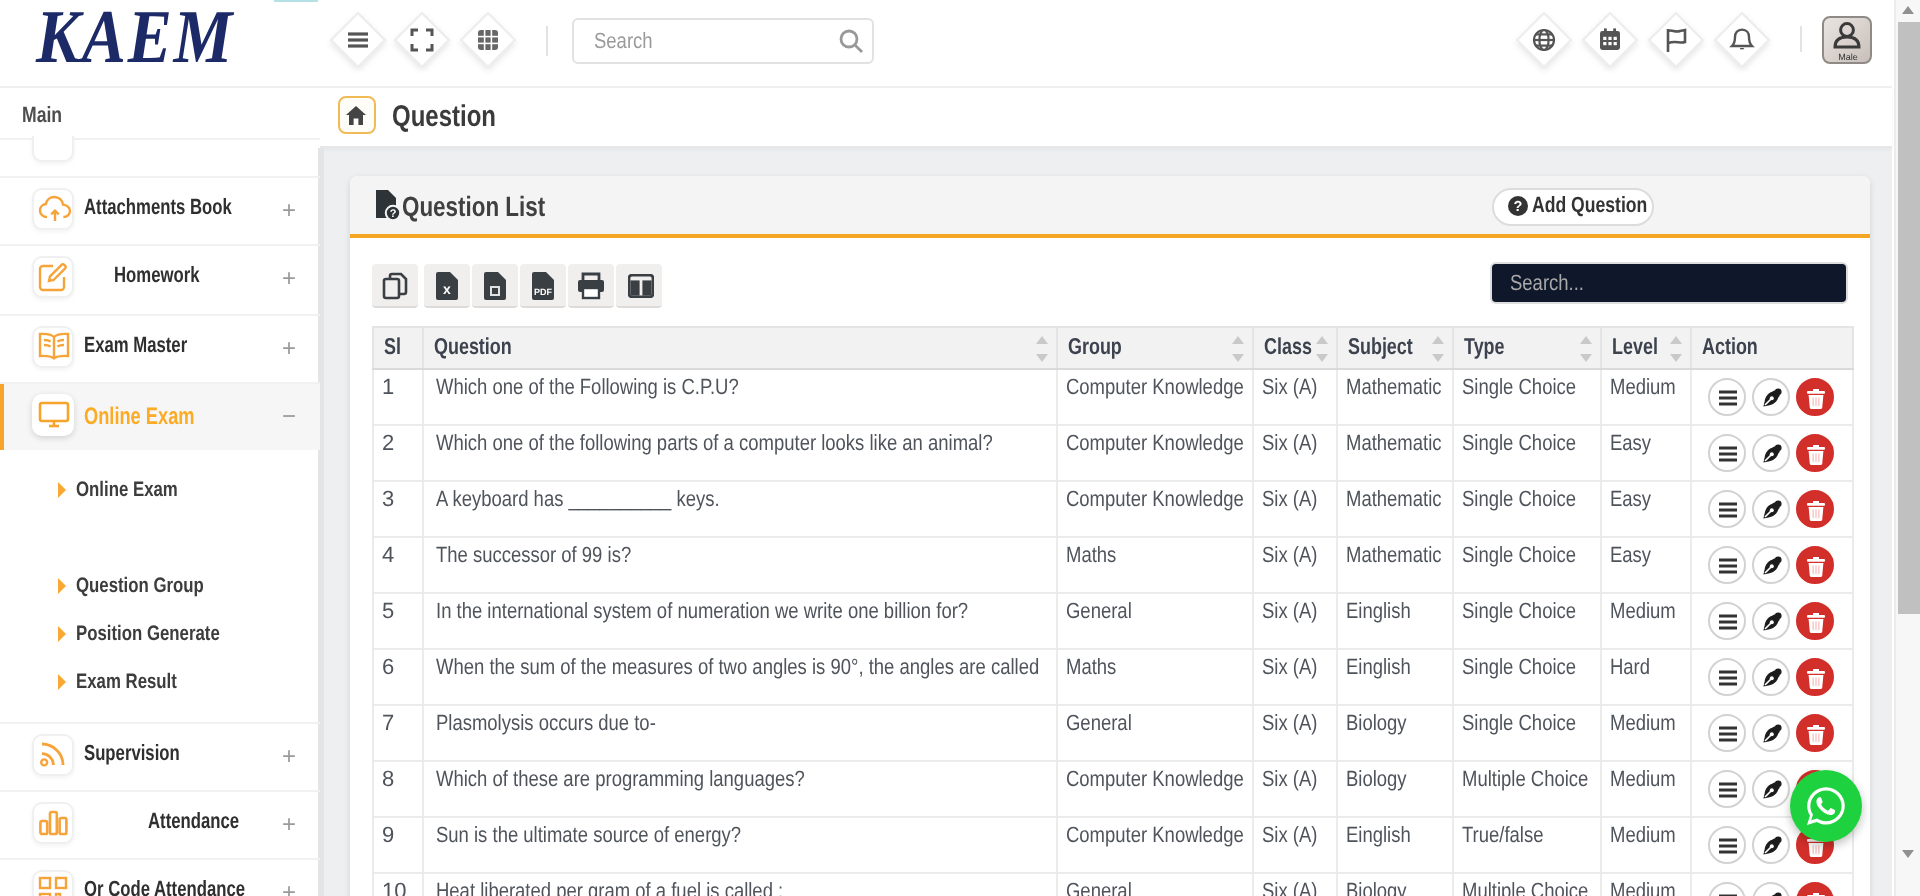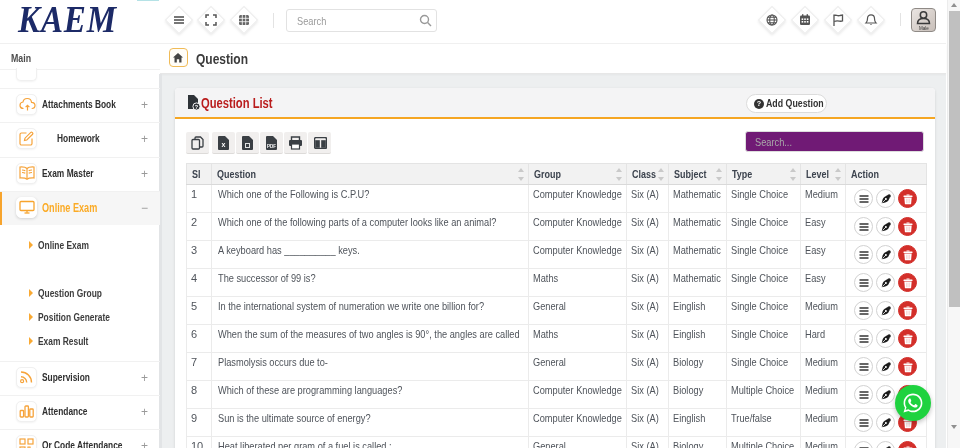--- a/index.html
+++ b/index.html
@@ -35,24 +35,24 @@
 
 
 #crumbbar { left:160px; top:44px; width:786px; height:30px; background:#fff; border-bottom:1px solid #e7e7e7; box-shadow:0 1px 2px rgba(0,0,0,0.04); }
 #homebox { left:169px; top:48px; width:19px; height:19px; border:1px solid #f0bb57; border-radius:4px; background:#fffdf8; }
 #crumbtext { left:196px; top:50px; font-size:15px; font-weight:bold; color:#3b3b3b; }
 
 
 #content { left:160px; top:74px; width:786px; height:374px; background:#edeff0; }
 #card { left:175px; top:88px; width:760px; height:400px; background:#fff; border-radius:4px; box-shadow:0 1px 3px rgba(0,0,0,0.12); }
 #cardhead { left:175px; top:88px; width:760px; height:31px; background:#f4f4f5; border-bottom:2px solid #f5a623; border-radius:4px 4px 0 0; }
-#qltitle { left:201px; top:95px; font-size:14px; font-weight:bold; color:#b91c1c; }
+#qltitle { left:201px; top:95px; font-size:14px; font-weight:bold; color:#404040; }
 .pillbtn { position:absolute; top:94px; height:19px; background:#fff; border:1px solid #dcdcdc; border-radius:10px; font-size:11px; font-weight:bold; color:#333; line-height:17px; white-space:nowrap; }
 .expbtn { position:absolute; top:132px; width:23px; height:22px; background:#f1efee; border-radius:2px; border-bottom:1px solid #dddbd9; }
-#csearch { left:745px; top:131px; width:179px; height:21px; border:1px solid #ddd; border-radius:3px; background:#701a75; }
+#csearch { left:745px; top:131px; width:179px; height:21px; border:1px solid #ddd; border-radius:3px; background:#0f172a; }
 #csearch span { position:absolute; left:9px; top:4px; font-size:11px; color:#a9a9a9; }
 
 
 table { border-collapse:collapse; table-layout:fixed; }
 #dt { position:absolute; left:186px; top:163px; width:740px; }
 #dt th { background:#f2f2f2; border:1px solid #e4e4e4; border-bottom:1px solid #d9d9d9; font-size:11.5px; font-weight:bold; color:#3c434e; text-align:left; padding:0 5px; height:21px; position:relative; white-space:nowrap; overflow:hidden; }
 #dt td { border:1px solid #ebebeb; font-size:11px; color:#4f545b; padding:3px 4px 0; height:28px; background:#fff; white-space:nowrap; overflow:hidden; vertical-align:top; }
 #dt td.qc { padding-left:6px; }
 .sort { position:absolute; right:3px; top:4px; width:8px; height:13px; }
 .sort:before { content:""; position:absolute; left:1px; top:0; border-left:3.5px solid transparent; border-right:3.5px solid transparent; border-bottom:4.5px solid #c9c9c9; }
@@ -656,21 +656,21 @@
     <div class="plus" style="top:371px;">+</div>
     <div class="sep" style="top:361px;"></div>
     <div class="ibox" style="top:401px;"></div>
     <div class="abs" style="left:19px; top:404px;"><svg width="15" height="15" viewBox="0 0 15 15">
         <g fill="none" stroke="#f6a33a" stroke-width="1.3">
           <rect x="1.2" y="6.5" width="3.4" height="6.5" rx="0.8"></rect>
           <rect x="6" y="2" width="3.4" height="11" rx="0.8"></rect>
           <rect x="10.8" y="5" width="3.4" height="8" rx="0.8"></rect>
         </g>
       </svg></div>
-    <div class="mtext" style="top:405px;"><span class="cx76" style="font-size:11px; color:#2f2f2f;">Attendance</span></div>
+    <div class="mtext" style="top:405px;margin-left:32px;"><span class="cx76" style="font-size:11px; color:#2f2f2f;">Attendance</span></div>
     <div class="plus" style="top:405px;">+</div>
     <div class="sep" style="top:395px;"></div>
     <div class="ibox" style="top:435px;"></div>
     <div class="abs" style="left:19px; top:438px;"><svg width="15" height="15" viewBox="0 0 15 15">
         <g fill="none" stroke="#f6a33a" stroke-width="1.2">
           <rect x="1" y="1" width="5" height="5"></rect>
           <rect x="9" y="1" width="5" height="5"></rect>
           <rect x="1" y="9" width="5" height="5"></rect>
           <path d="M9 9 h2 v2 h-2 z M12 12 h2 v2 h-2 z"></path>
         </g>

